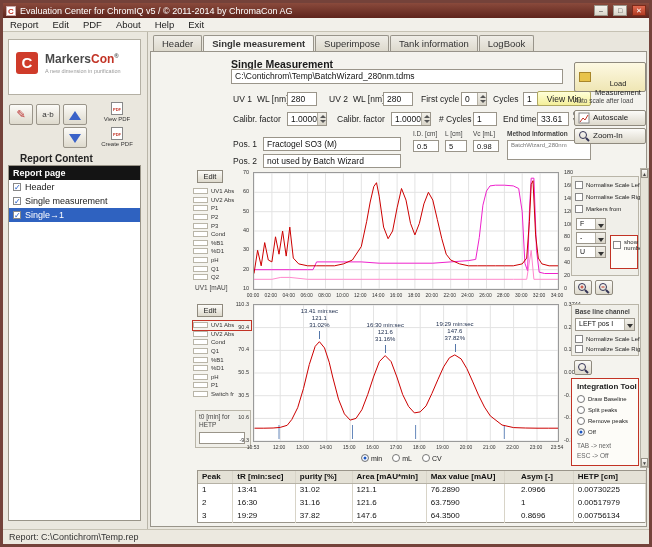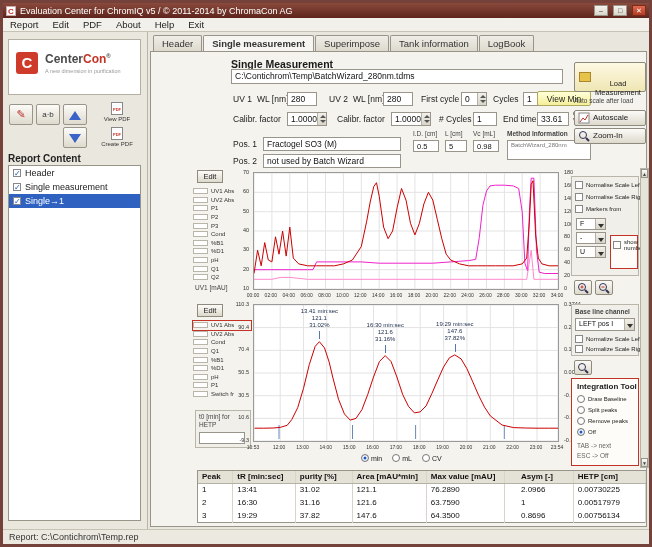--- a/index.html
+++ b/index.html
@@ -24,21 +24,21 @@
   .brand .b2{color:#c23325;}
   .brand sup{font-size:6px;}
   .tagline{position:absolute;left:36px;top:28px;font-size:5.5px;color:#999;}
   .tbtn{position:absolute;width:24px;height:21px;background:linear-gradient(#fcfbf8,#dedacd);border:1px solid #9a958a;border-radius:2px;text-align:center;font-size:11px;line-height:19px;color:#b33;}
   .arrow-up,.arrow-dn{width:0;height:0;border-left:6px solid transparent;border-right:6px solid transparent;margin:6px auto;}
   .arrow-up{border-bottom:9px solid #3a62c8;}
   .arrow-dn{border-top:9px solid #3a62c8;}
   .pdfbtn{position:absolute;width:44px;height:22px;font-size:6px;color:#333;text-align:center;}
   .pdfbtn .doc{width:12px;height:13px;background:#fff;border:1px solid #888;margin:0 auto 1px;position:relative;}
   .pdfbtn .doc::after{content:"PDF";position:absolute;left:0;right:0;top:4px;font-size:4px;color:#c23325;font-weight:bold;}
-  .rc-label{position:absolute;left:5px;top:121px;font-size:10px;font-weight:bold;color:#222;}
+  .rc-label{position:absolute;left:17px;top:121px;font-size:10px;font-weight:bold;color:#222;}
   .tree{position:absolute;left:5px;top:133px;width:133px;bottom:8px;background:#fff;border:1px solid #999488;}
   .tree-header{height:14px;background:#141414;color:#fff;font-size:9px;line-height:14px;padding-left:4px;font-weight:bold;}
   .tree-row{height:14px;display:flex;align-items:center;gap:4px;padding-left:4px;font-size:9px;color:#222;}
   .tree-row.sel{background:#2f62c0;color:#fff;}
   .cbx{width:8px;height:8px;border:1px solid #888;background:#fff;flex:0 0 auto;}
   .cbx.on::after{content:"✓";color:#1a56c4;font-size:8px;line-height:7px;display:block;text-align:center;}
   
   .main{position:absolute;left:145px;top:29px;right:0;bottom:15px;}
   .tabs{position:absolute;left:5px;top:3px;height:17px;display:flex;gap:1px;font-size:9.5px;}
   .tab{padding:2px 8px 0;background:linear-gradient(#efede7,#dcd8cb);border:1px solid #98948a;border-bottom:none;border-radius:2px 2px 0 0;color:#333;height:17px;}
@@ -108,41 +108,42 @@
     <span class="menu-item">Edit</span>
     <span class="menu-item">PDF</span>
     <span class="menu-item">About</span>
     <span class="menu-item">Help</span>
     <span class="menu-item">Exit</span>
   </div>
 
   <div class="sidebar">
     <div class="logo-box">
       <div class="logo-sq">C</div>
-      <div class="brand"><span>Center</span><span class="b2">Con</span><sup>®</sup></div>
+      <div class="brand"><span>Markers</span><span class="b2">Con</span><sup>®</sup></div>
       <div class="tagline">A new dimension in purification</div>
     </div>
     <div class="tbtn" style="left:6px;top:72px;"><span>✎</span></div>
     <div class="tbtn" style="left:33px;top:72px;color:#333;font-size:8px;"><span>a·b</span></div>
     <div class="tbtn" style="left:60px;top:72px;">
         <div class="arrow-up"></div>
       </div>
     <div class="tbtn" style="left:60px;top:95px;">
         <div class="arrow-dn"></div>
       </div>
     <div class="pdfbtn" style="left:92px;top:70px;">
       <div class="doc"></div>
       <span>View PDF</span>
     </div>
     <div class="pdfbtn" style="left:92px;top:95px;">
       <div class="doc"></div>
       <span>Create PDF</span>
     </div>
     <div class="rc-label">Report Content</div>
     <div class="tree">
+      <div class="tree-header">Report page</div>
       <div class="tree-row">
           <span class="cbx on"></span>
           <span>Header</span>
         </div>
       <div class="tree-row">
           <span class="cbx on"></span>
           <span>Single  measurement</span>
         </div>
       <div class="tree-row sel">
           <span class="cbx on"></span>

